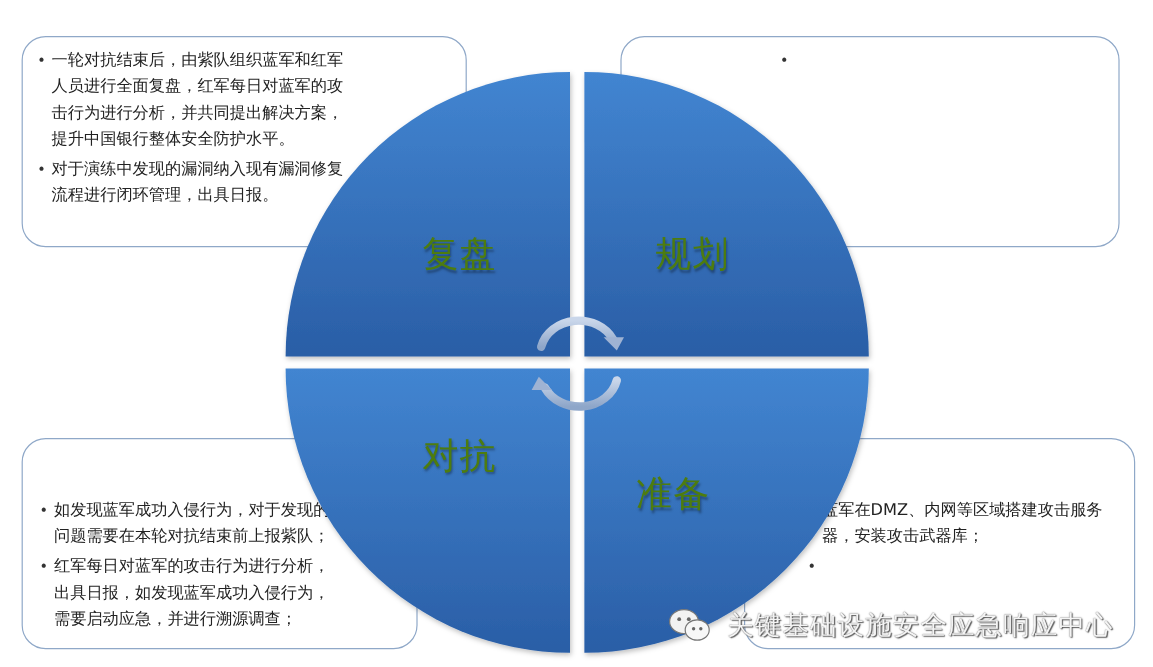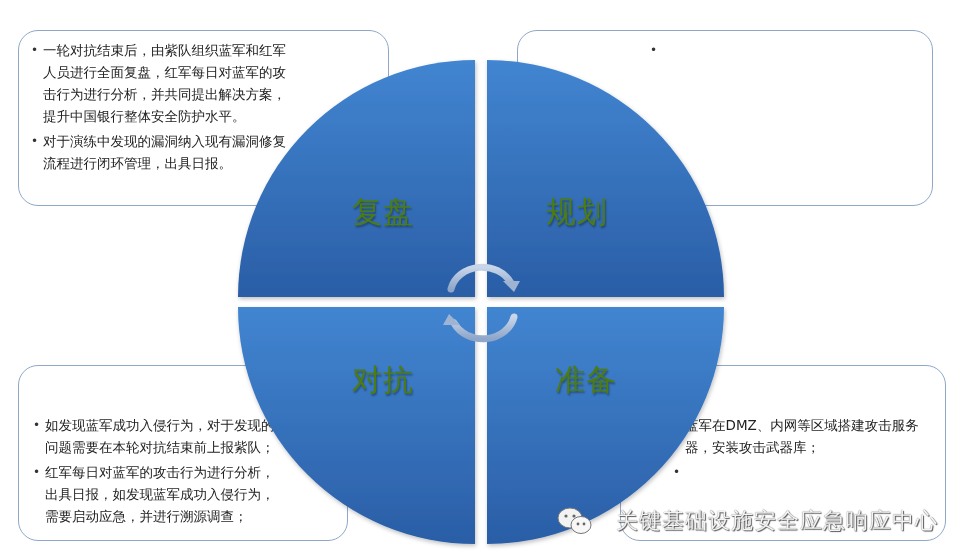--- a/index.html
+++ b/index.html
@@ -18,23 +18,23 @@
   #box-bl ul { position:absolute; left:14px; top:48px; width:254px; }
   #box-br { left:620px; top:365px; width:326px; height:176px; }
   #box-br ul { position:absolute; left:52px; top:48px; width:268px; }
 
   #cycle { position:absolute; left:0; top:0; width:961px; height:556px; pointer-events:none; }
   .quad-label { position:absolute; color:#4d7c0f; font-weight:normal; font-size:30px; letter-spacing:1px;
                 text-shadow:1px 2px 2px rgba(0,0,0,0.35); font-family:"DejaVu Sans", sans-serif; }
   #lbl-fupan { left:352px; top:192px; }
   #lbl-guihua { left:530px; top:192px;margin-left:16px; }
   #lbl-duikang { left:352px; top:360px; }
-  #lbl-zhunbei { left:530px; top:360px;margin-left:25px; }
+  #lbl-zhunbei { left:530px; top:392px; }
 
-  #watermark { position:absolute; left:556px; top:506px; display:flex; align-items:flex-start; gap:22px; }
+  #watermark { position:absolute; left:556px; top:506px; display:flex; align-items:flex-start; gap:12px; }
   #watermark-text { font-size:22px; color:#f4f4f4; letter-spacing:1px;
                     text-shadow:0 0 1px #555, 1px 1px 1px #555; font-family:"DejaVu Sans", sans-serif; }
 </style>
 </head>
 <body>
 
 <div class="box" id="box-tl">
   <ul>
     <li><span class="bullet">•</span><span>一轮对抗结束后，由紫队组织蓝军和红军人员进行全面复盘，红军每日对蓝军的攻击行为进行分析，并共同提出解决方案，提升中国银行整体安全防护水平。</span></li>
     <li><span class="bullet">•</span><span>对于演练中发现的漏洞纳入现有漏洞修复流程进行闭环管理，出具日报。</span></li>

